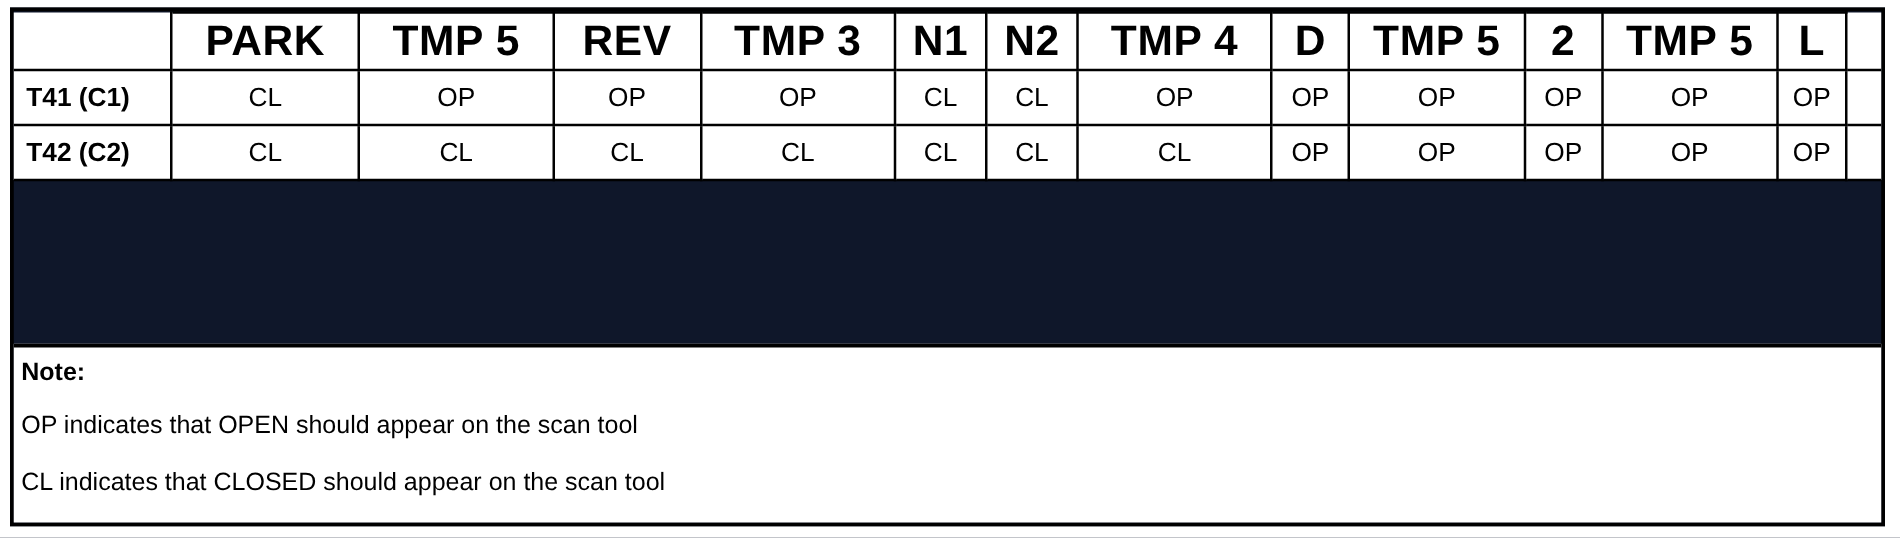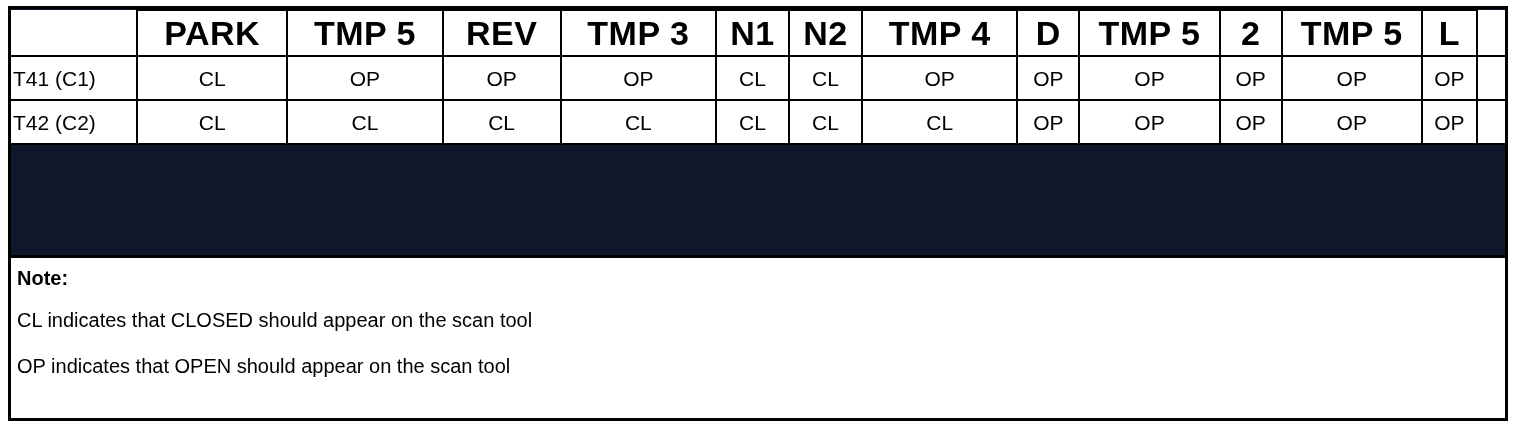--- a/index.html
+++ b/index.html
@@ -58,23 +58,23 @@
     border-right: none;
   }
 
   
   tr.data-row td {
     height: 42px;
     font-size: 21px;
     line-height: 1;
   }
   tr.data-row td.rowhead {
-    font-weight: normal;
+    font-weight: bold;
     text-align: left;
-    padding-left: 2px;
+    padding-left: 10px;
     font-size: 21px;
     border-left: none;
   }
   tr.data-row td.tail {
     border-right: none;
   }
 
   
   col.c-rowhead { width: 126px; }
   col.c-park    { width: 150px; }
@@ -89,21 +89,21 @@
   col.c-2       { width: 62px; }
   col.c-tmp5    { width: 140px; }
   col.c-l       { width: 55px; }
   col.c-tail    { width: 28px; }
 
   .note-area {
     position: absolute;
     left: 0;
     right: 0;
     bottom: 0;
-    height: 163px;
+    height: 143px;
     border-top: 3px solid #000;
     box-sizing: border-box;
     padding: 10px 0 8px 6px;
     background: #fff;
   }
   .note-title {
     font-size: 20px;
     font-weight: bold;
     line-height: 1;
     margin-bottom: 22px;
@@ -185,17 +185,17 @@
         <td>OP</td>
         <td>OP</td>
         <td>OP</td>
         <td class="tail"></td>
       </tr>
     </tbody>
   </table>
 
   <div class="note-area">
     <div class="note-title">Note:</div>
+    <div class="note-line">OP indicates that OPEN should appear on the scan tool</div>
     <div class="note-line">CL indicates that CLOSED should appear on the scan tool</div>
-    <div class="note-line">OP indicates that OPEN should appear on the scan tool</div>
   </div>
 
 </div>
 
 </body></html>

